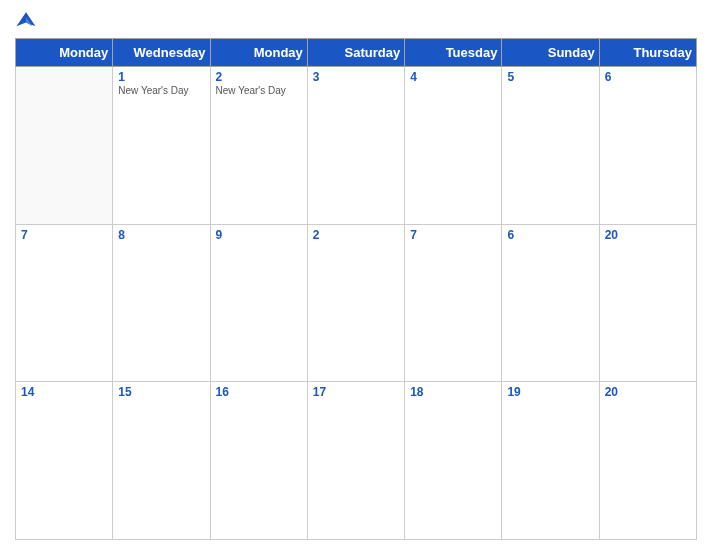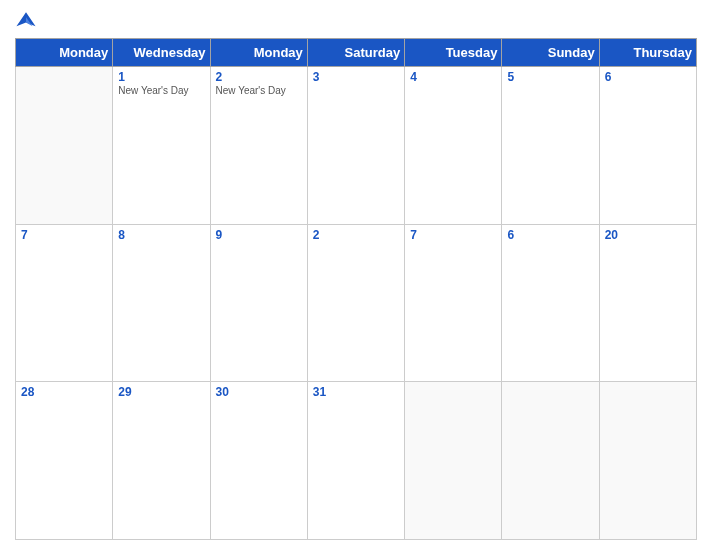--- a/index.html
+++ b/index.html
@@ -156,29 +156,35 @@
         </td>
         <td>
           <div class="day-number">6</div>
         </td>
         <td>
           <div class="day-number">20</div>
         </td>
       </tr>
       <tr>
         <td>
-          <div class="day-number">28</div>
+          <div class="day-number">14</div>
         </td>
         <td>
-          <div class="day-number">29</div>
+          <div class="day-number">15</div>
         </td>
         <td>
-          <div class="day-number">30</div>
+          <div class="day-number">16</div>
         </td>
         <td>
-          <div class="day-number">31</div>
+          <div class="day-number">17</div>
         </td>
-        <td class="empty-cell"></td>
-        <td class="empty-cell"></td>
-        <td class="empty-cell"></td>
+        <td>
+          <div class="day-number">18</div>
+        </td>
+        <td>
+          <div class="day-number">19</div>
+        </td>
+        <td>
+          <div class="day-number">20</div>
+        </td>
       </tr>
     </tbody>
 </table>
 
 </body></html>

